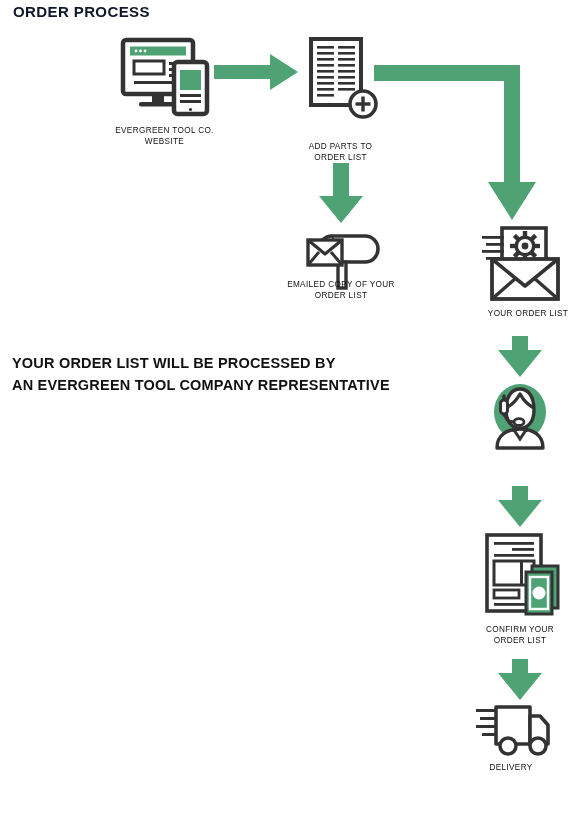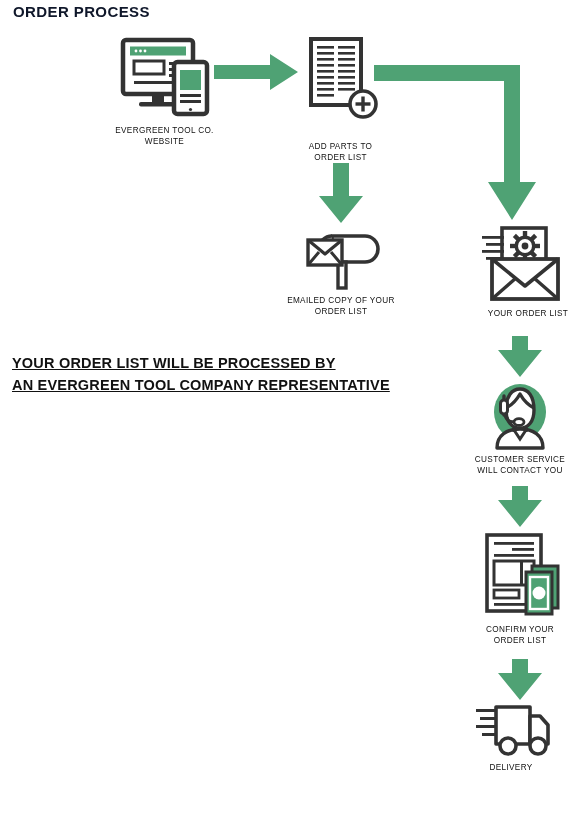--- a/index.html
+++ b/index.html
@@ -35,21 +35,20 @@
   .statement {
     position: absolute;
     left: 12px;
     top: 352px;
     font-size: 14.5px;
     font-weight: bold;
     letter-spacing: 0.2px;
     line-height: 22px;
     color: #111111;
     white-space: nowrap;
-    text-decoration: underline;
   }
   .statement .line { display: block; }
 
   
   .node {
     position: absolute;
   }
   .caption {
     position: absolute;
     text-align: center;
@@ -200,21 +199,21 @@
 
         <path d="M27 8 A13 13 0 0 0 27 34" fill="#ffffff" stroke="#333333" stroke-width="3.6"></path>
 
         <rect x="33" y="34" width="8" height="26" fill="#ffffff" stroke="#333333" stroke-width="3.4"></rect>
 
         <rect x="3" y="12" width="34" height="25" fill="#ffffff" stroke="#333333" stroke-width="3.4"></rect>
         <path d="M3 12 L20 26 L37 12" fill="none" stroke="#333333" stroke-width="3.2" stroke-linejoin="round"></path>
         <path d="M3 37 L14 24 M37 37 L26 24" fill="none" stroke="#333333" stroke-width="3"></path>
       </svg>
     </div>
-    <div class="caption" style="left:0px; top:67px; width:130px;text-align:center;">
+    <div class="caption" style="left:0px; top:51px; width:130px;text-align:center;">
       <span class="line">EMAILED COPY OF YOUR</span>
       <span class="line">ORDER LIST</span>
     </div>
   </div>
 
   <div class="node" style="left:465px; top:224px; width:110px; height:105px;">
     <div class="icon-wrap" style="left:17px; top:0px;">
       <svg width="80" height="78" viewBox="0 0 80 78">
 
         <rect x="20" y="4" width="44" height="36" fill="#ffffff" stroke="#333333" stroke-width="3.6"></rect>
@@ -264,24 +263,20 @@
 
         <path d="M18 26 C22 24 28 19 32 12 C36 19 42 24 46 26" fill="none" stroke="#333333" stroke-width="3.4" stroke-linejoin="round"></path>
 
         <path d="M16 14 L16 33" fill="none" stroke="#333333" stroke-width="3.4" stroke-linecap="round"></path>
         <rect x="12.5" y="18" width="7" height="14" rx="3.5" fill="#ffffff" stroke="#333333" stroke-width="3"></rect>
 
         <path d="M17 32 C17 38 22 40 27 40" fill="none" stroke="#333333" stroke-width="3"></path>
         <ellipse cx="31" cy="40" rx="5" ry="3.4" fill="#ffffff" stroke="#333333" stroke-width="2.8"></ellipse>
       </svg>
     </div>
-    <div class="caption" style="left:0px; top:72px; width:124px;">
-      <span class="line">CUSTOMER SERVICE</span>
-      <span class="line">WILL CONTACT YOU</span>
-    </div>
   </div>
 
   <div class="node" style="left:465px; top:532px; width:110px; height:115px;">
     <div class="icon-wrap" style="left:19px; top:0px;">
       <svg width="78" height="82" viewBox="0 0 78 82">
 
         <rect x="3" y="3" width="54" height="76" fill="#ffffff" stroke="#333333" stroke-width="3.6"></rect>
 
         <rect x="10" y="10" width="40" height="2.8" fill="#333333"></rect>
         <rect x="28" y="16" width="22" height="2.8" fill="#333333"></rect>

